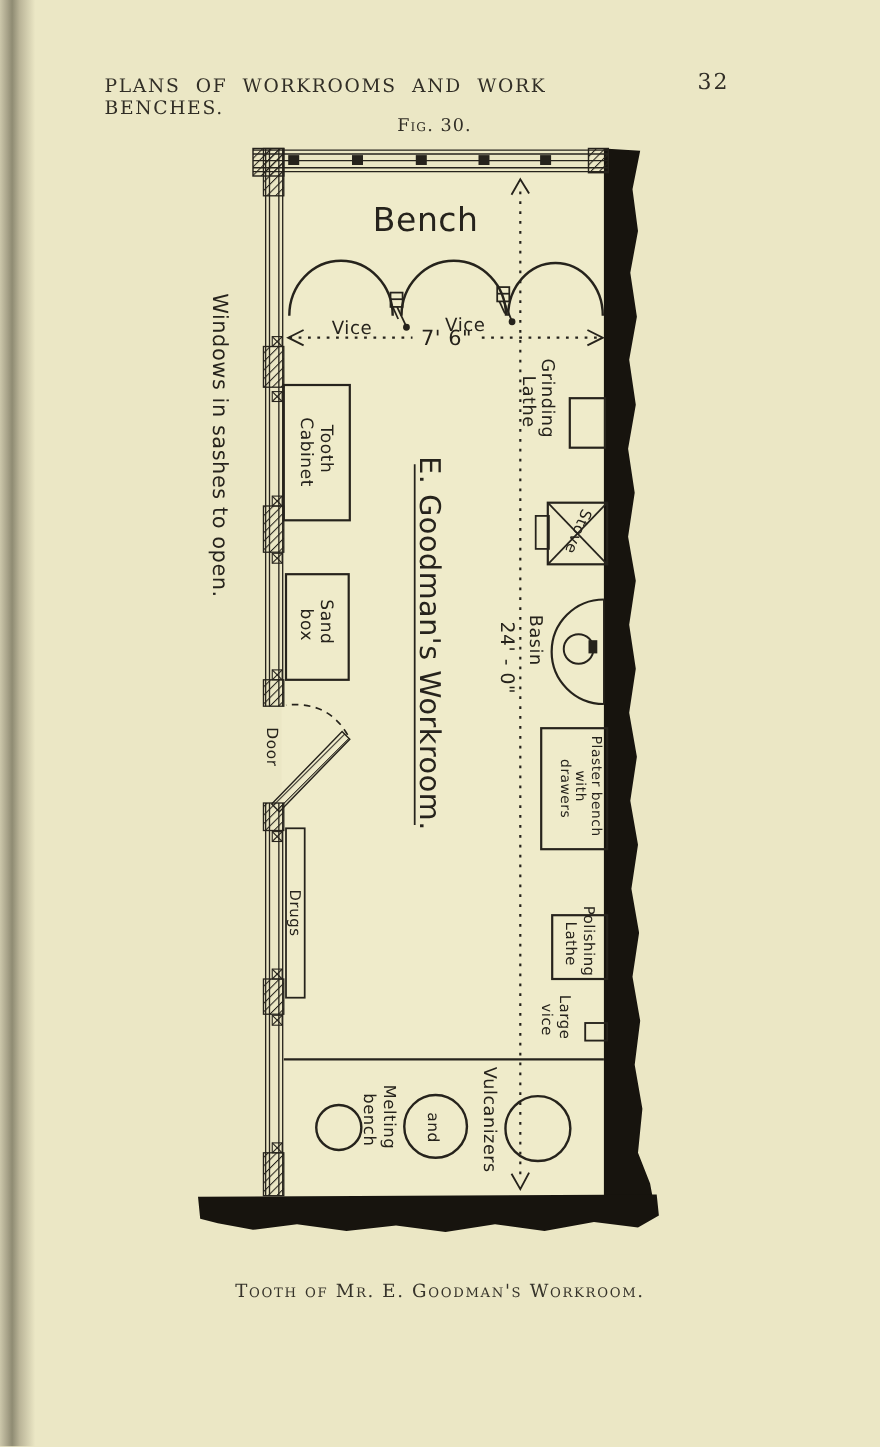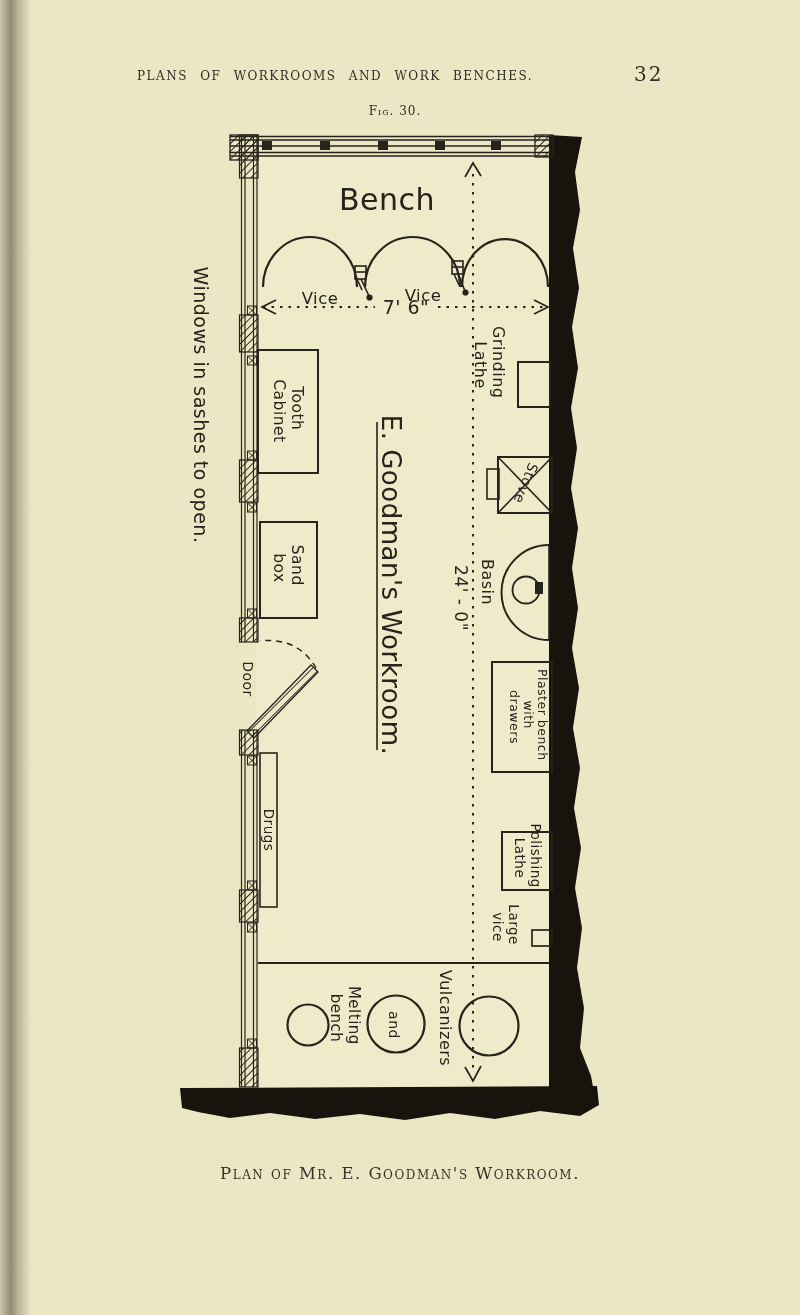--- a/index.html
+++ b/index.html
@@ -9,45 +9,45 @@
     font-family:"DejaVu Serif", serif;
   }
   
   body::before{
     content:"";position:absolute;left:0;top:0;width:34px;height:1315px;
     background:linear-gradient(90deg,#b3ad95 0px,#6e6856 7px,#43402f 11px,#938c74 18px,rgba(235,231,197,0) 32px);
     opacity:.55;pointer-events:none;z-index:5;
   }
   .abs{position:absolute;}
   .running-head{
-    left:95px;top:69px;width:480px;text-align:center;
-    font-size:12px;letter-spacing:1.5px;word-spacing:7px;color:#312e26;
+    left:95px;top:69px;width:480px;text-align:left;
+    font-size:17px;letter-spacing:1.5px;word-spacing:7px;color:#312e26;
   }
   .page-num{left:634px;top:62px;font-size:20px;letter-spacing:2px;color:#312e26;}
   .fig-label{
     left:280px;top:104px;width:230px;text-align:center;
-    font-variant:small-caps;font-size:12px;letter-spacing:1px;color:#312e26;
+    font-variant:small-caps;font-size:16px;letter-spacing:1px;color:#312e26;
   }
   .caption{
     left:130px;top:1164px;width:540px;text-align:center;
     font-variant:small-caps;font-size:16.5px;letter-spacing:1.5px;color:#36332a;
   }
   svg text{
     font-family:"DejaVu Sans", sans-serif;
     fill:#26231c;
   }
   .hand{letter-spacing:.5px;}
 </style>
 </head>
 <body>
 
 <div class="abs running-head">PLANS OF WORKROOMS AND WORK BENCHES.</div>
 <div class="abs page-num">32</div>
 <div class="abs fig-label">Fig. 30.</div>
-<div class="abs caption">Plan of Mr. E. Goodman's Workroom.</div>
+<div class="abs caption">Tooth of Mr. E. Goodman's Workroom.</div>
 
 <svg class="abs" style="left:150px;top:130px;" width="470" height="998" viewBox="0 0 470 998">
   <defs>
     <pattern id="hatch" width="5.5" height="5.5" patternUnits="userSpaceOnUse" patternTransform="rotate(45)">
       <line x1="0" y1="0" x2="0" y2="5.5" stroke="#26231c" stroke-width="1.9"></line>
     </pattern>
   </defs>
 
   <rect x="106" y="25" width="294" height="932" fill="#efebca"></rect>
 

